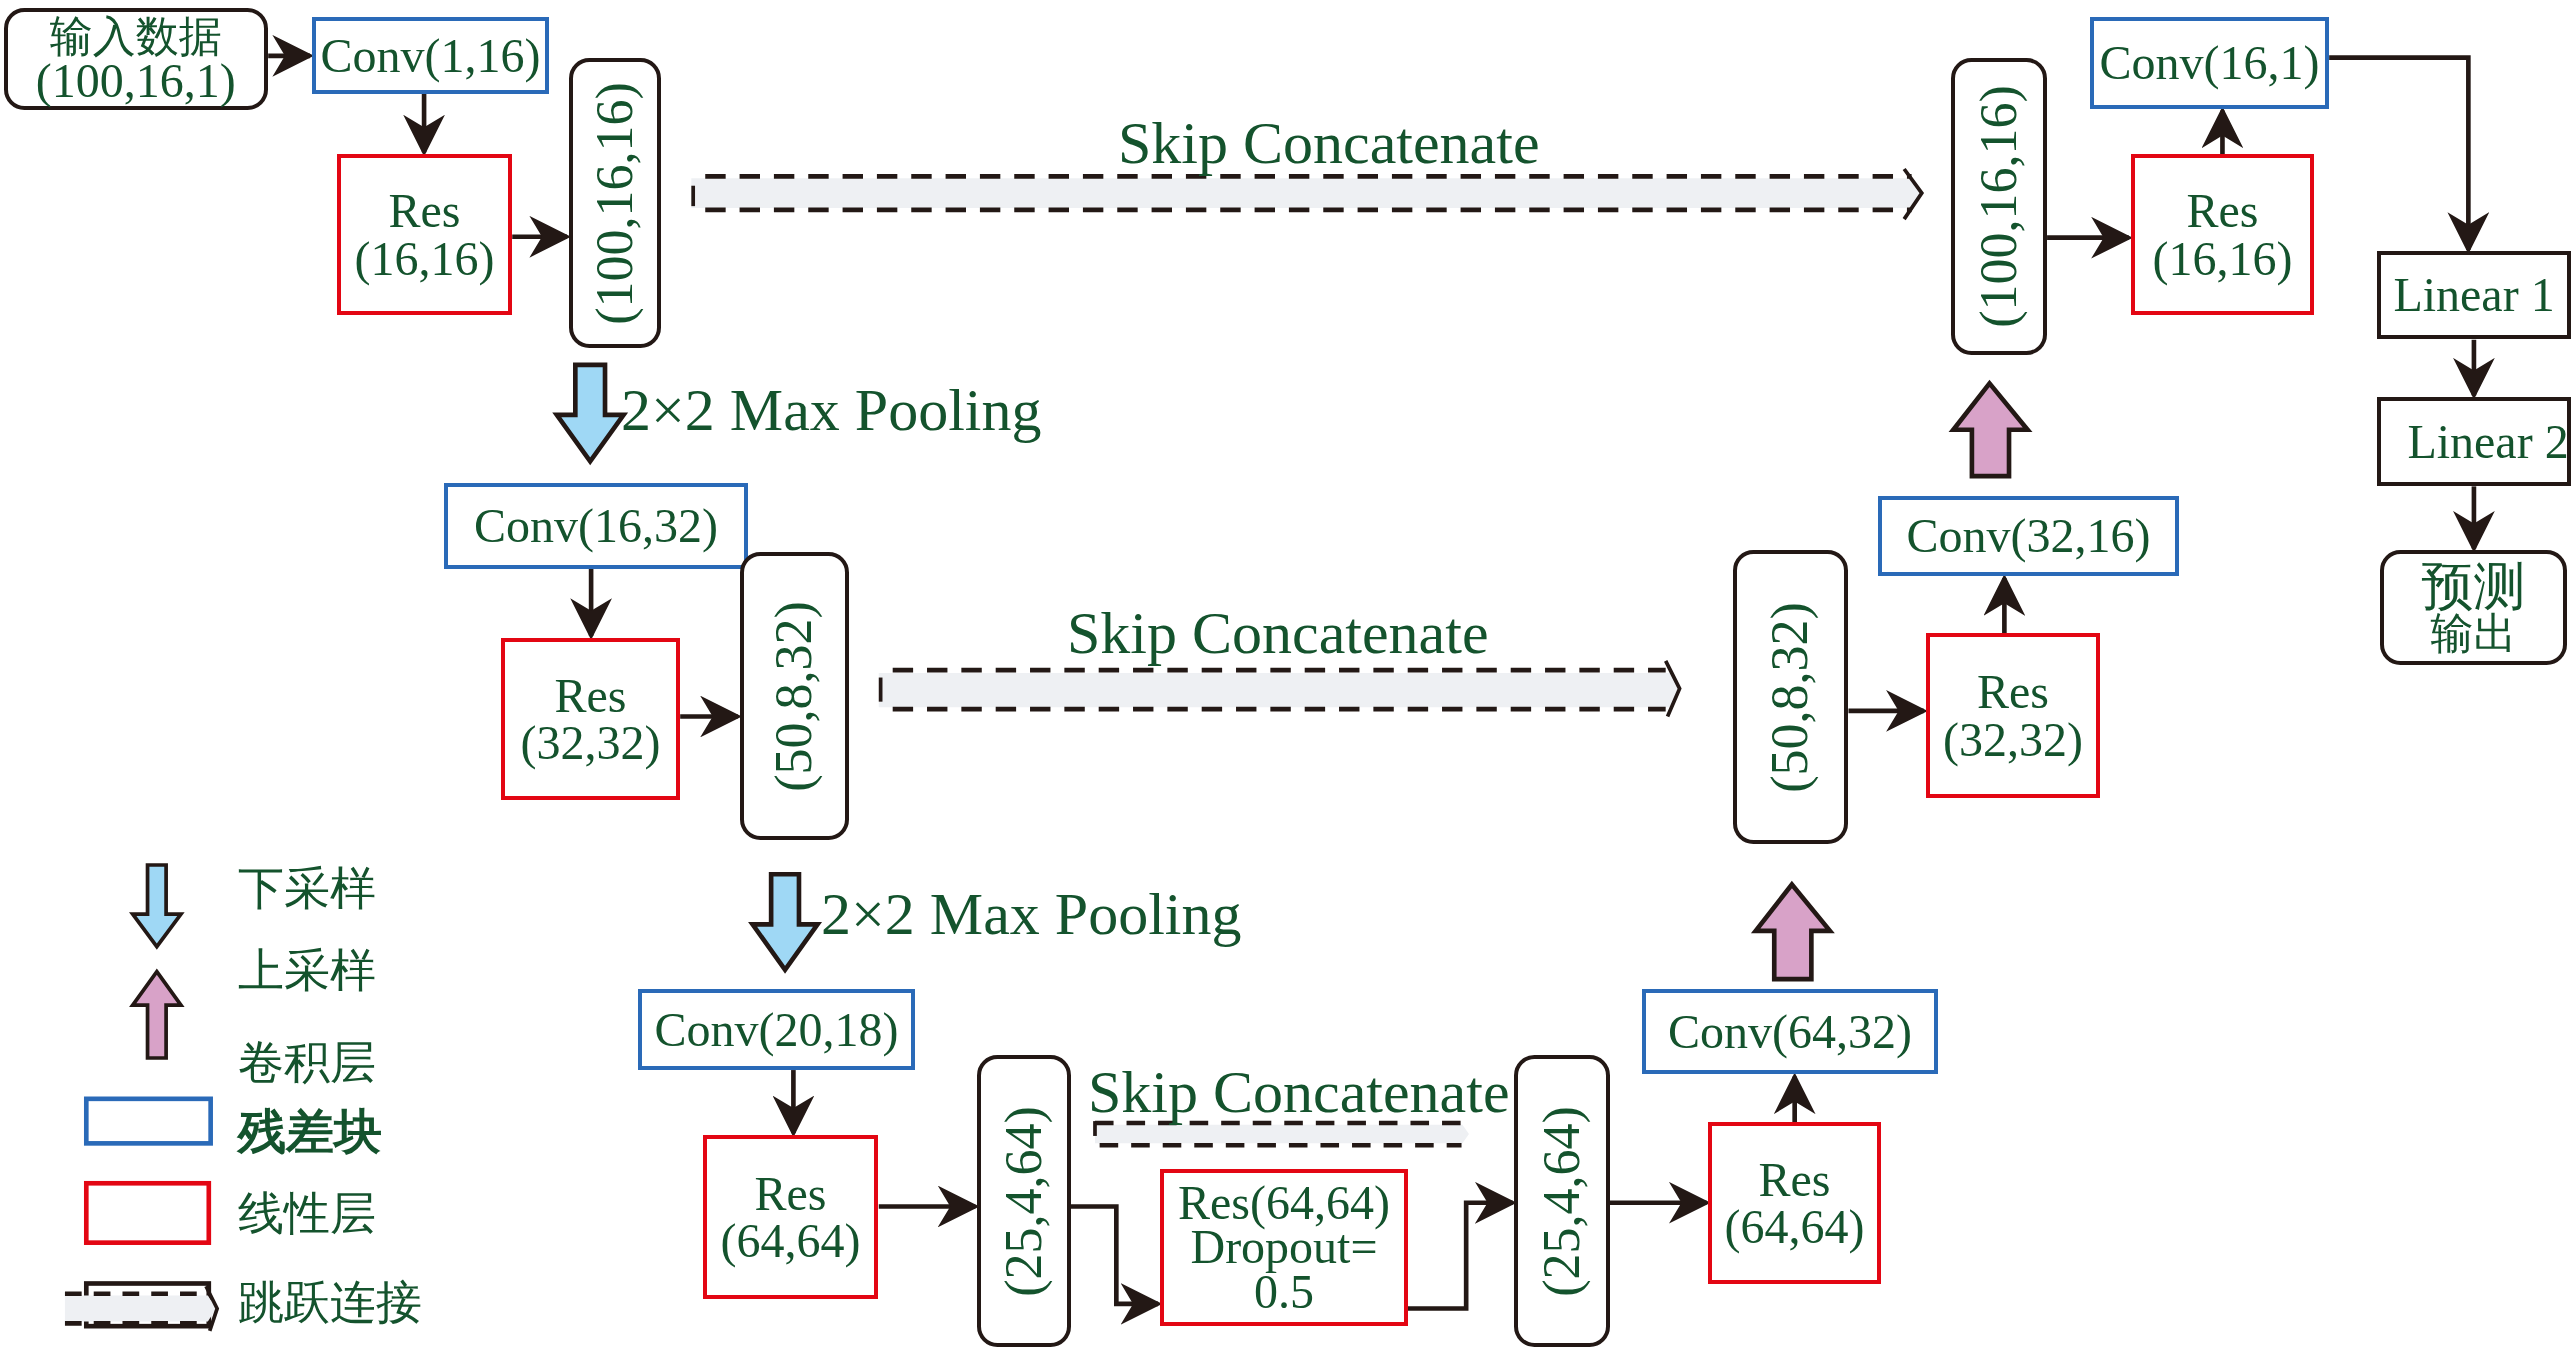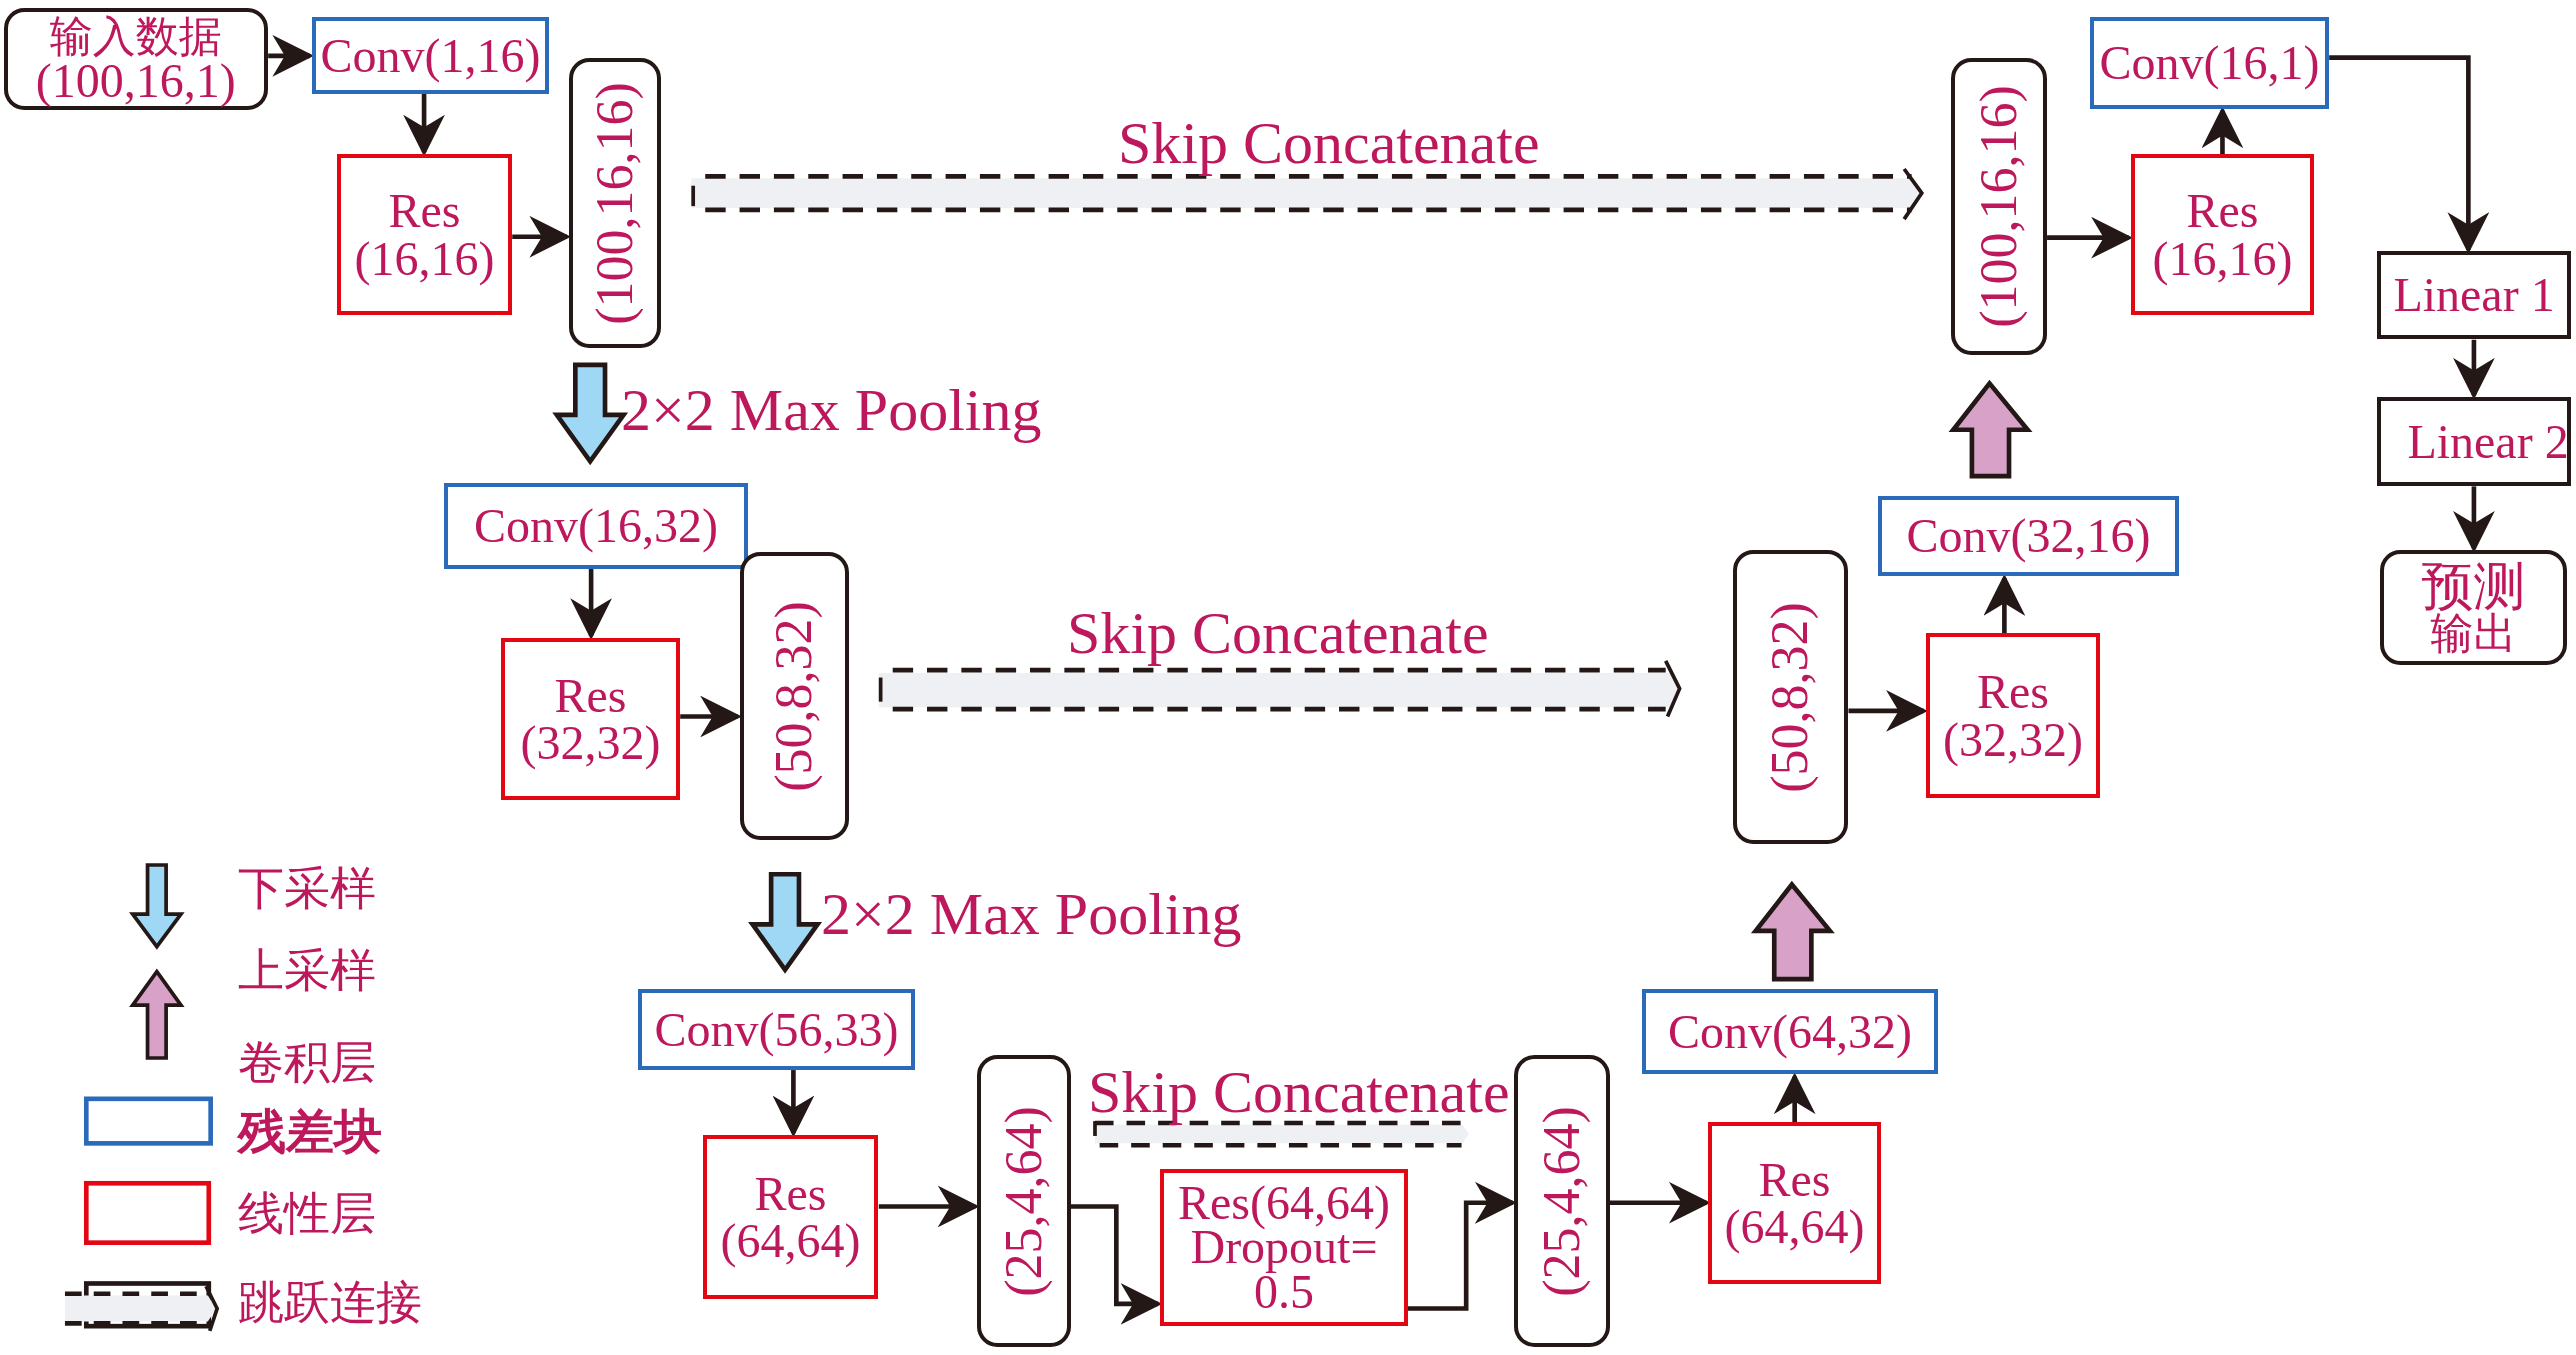--- a/index.html
+++ b/index.html
@@ -1,16 +1,16 @@
 <!DOCTYPE html>
 <html style="font-size:15px"><head>
 <meta charset="utf-8">
 <style>
   html,body{margin:0;padding:0;background:#fff;}
-  #canvas{position:relative;width:2576px;height:1356px;background:#fff;overflow:hidden;font-family:"Liberation Serif","DejaVu Serif",serif;color:#be185d;}
+  #canvas{position:relative;width:2576px;height:1356px;background:#fff;overflow:hidden;font-family:"Liberation Serif","DejaVu Serif",serif;color:#14532d;}
   svg{position:absolute;left:0;top:0;}
   .box{position:absolute;box-sizing:border-box;background:#fff;display:flex;align-items:center;justify-content:center;text-align:center;line-height:0.98;font-size:48px;white-space:nowrap;}
   .blue{border:4.6px solid #2a6ab8;}
   .red{border:4.6px solid #e30613;}
   .black{border:4.6px solid #231815;}
   .rounded{border:4.6px solid #231815;border-radius:20.4px;}
   .vert span{display:block;transform:rotate(-90deg);white-space:nowrap;font-size:52px;}
   .label{position:absolute;font-size:60px;white-space:nowrap;line-height:1;}
   .cjk{font-family:"DejaVu Sans",sans-serif;}
 </style>
@@ -106,21 +106,21 @@
 <div class="box red" style="left:501px;top:638px;width:179px;height:162px;flex-direction:column;">
   <span>Res</span>
   <span>(32,32)</span>
 </div>
 <div class="box rounded vert" style="left:740px;top:552px;width:109px;height:288px;">
       <span>(50,8,32)</span>
     </div>
 <div class="label" style="left:821px;top:884px;">2×2 Max Pooling</div>
 
 <div class="box blue" style="left:638px;top:989px;width:277px;height:81px;">
-      <span>Conv(56,33)</span>
+      <span>Conv(20,18)</span>
     </div>
 <div class="box red" style="left:703px;top:1135px;width:175px;height:164px;flex-direction:column;">
   <span>Res</span>
   <span>(64,64)</span>
 </div>
 <div class="box rounded vert" style="left:977px;top:1055px;width:94px;height:292px;">
       <span>(25,4,64)</span>
     </div>
 
 <div class="box red" style="left:1160px;top:1169px;width:248px;height:157px;flex-direction:column;line-height:0.92;">

